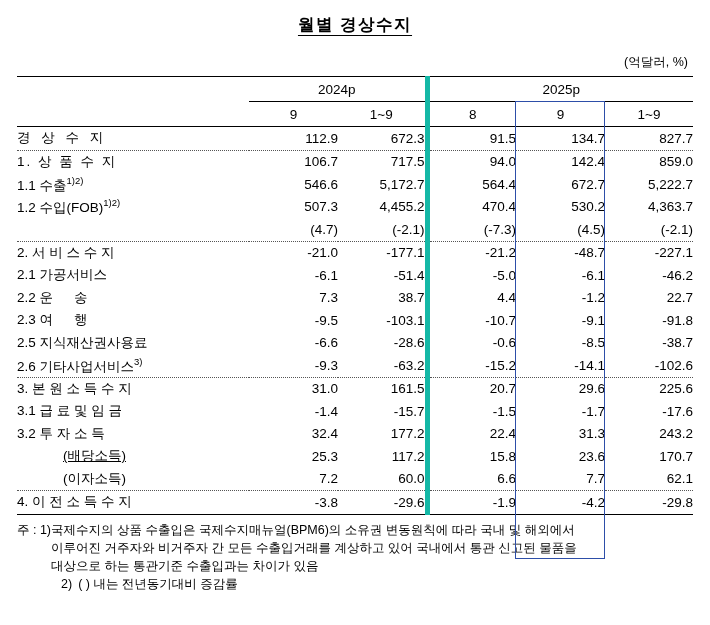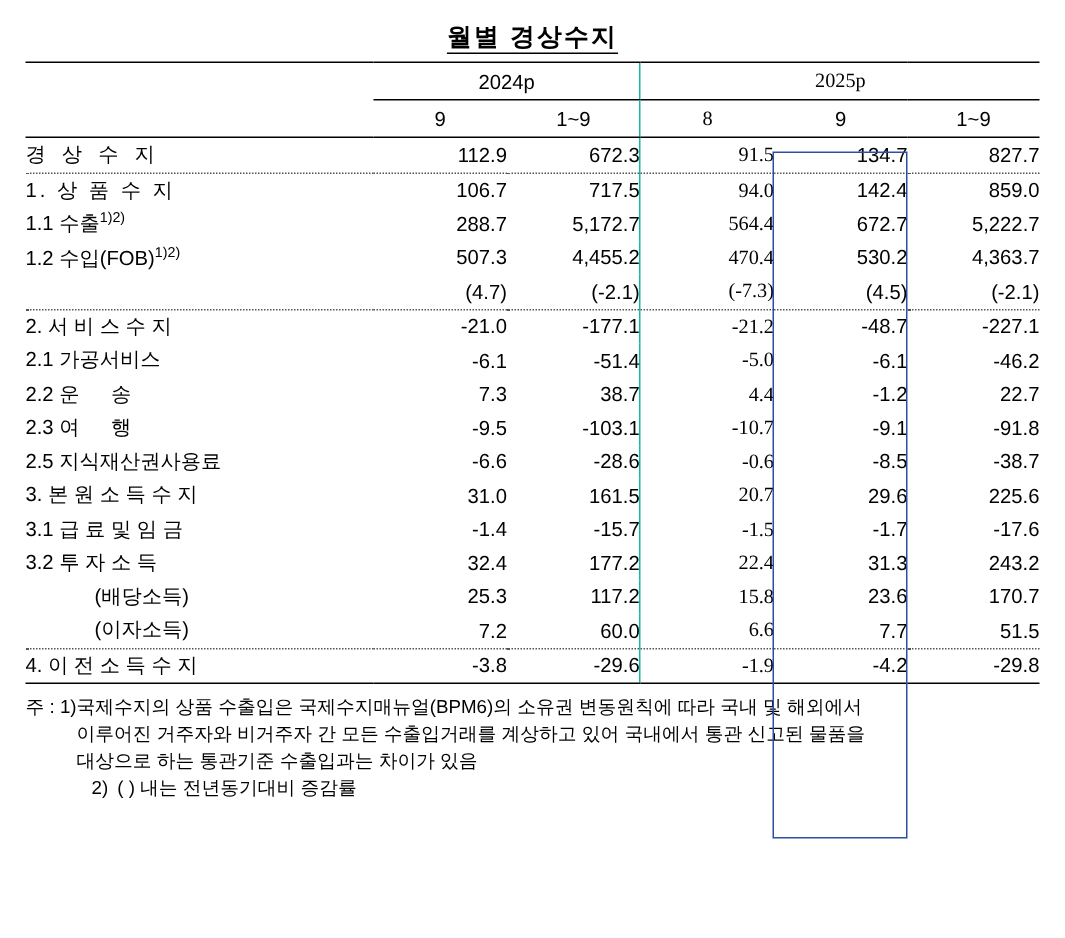--- a/index.html
+++ b/index.html
@@ -56,21 +56,21 @@
 
   .hdr-cell {
     text-align: center;
     font-size: 13.5px;
     height: 24px;
     vertical-align: middle;
   }
   .hdr-year {
     border-bottom: 1px solid #000;
   }
-  .vline-left { border-left: 1px solid #14b8a6; font-family: Liberation Serif, serif; }
+  .vline-left { border-left: 5px solid #14b8a6; }
 
   .lbl {
     text-align: left;
     padding-left: 10px;
     height: 22.5px;
     vertical-align: middle;
     white-space: nowrap;
     font-size: 13.5px;
   }
   .num {
@@ -114,20 +114,21 @@
   }
   .indent-note { padding-left: 44px; }
 </style>
 </head>
 <body>
 
 <div class="page">
 
   <div class="title">월별 경상수지</div>
 
+  <div class="unit-line">(억달러, %)</div>
 
   <table class="main">
     <colgroup>
       <col style="width:232px">
       <col style="width:89px">
       <col style="width:89px">
       <col style="width:89px">
       <col style="width:89px">
       <col style="width:88px">
     </colgroup>
@@ -159,21 +160,21 @@
         <tr>
           <td class="lbl sp2">1. 상 품 수 지</td>
           <td class="num">106.7</td>
           <td class="num">717.5</td>
           <td class="num vline-left">94.0</td>
           <td class="num bold">142.4</td>
           <td class="num">859.0</td>
         </tr>
         <tr>
           <td class="lbl">1.1 수출<span class="sub">1)2)</span></td>
-          <td class="num">288.7</td>
+          <td class="num">546.6</td>
           <td class="num">5,172.7</td>
           <td class="num vline-left">564.4</td>
           <td class="num bold">672.7</td>
           <td class="num">5,222.7</td>
         </tr>
         <tr>
           <td class="lbl">1.2 수입(FOB)<span class="sub">1)2)</span></td>
           <td class="num">507.3</td>
           <td class="num">4,455.2</td>
           <td class="num vline-left">470.4</td>
@@ -222,20 +223,28 @@
         </tr>
         <tr>
           <td class="lbl">2.5 지식재산권사용료</td>
           <td class="num">-6.6</td>
           <td class="num">-28.6</td>
           <td class="num vline-left">-0.6</td>
           <td class="num bold">-8.5</td>
           <td class="num">-38.7</td>
         </tr>
         <tr>
+          <td class="lbl dot-bot">2.6 기타사업서비스<span class="sub">3)</span></td>
+          <td class="num dot-bot">-9.3</td>
+          <td class="num dot-bot">-63.2</td>
+          <td class="num dot-bot vline-left">-15.2</td>
+          <td class="num dot-bot bold">-14.1</td>
+          <td class="num dot-bot">-102.6</td>
+        </tr>
+        <tr>
           <td class="lbl">3. 본 원 소 득 수 지</td>
           <td class="num">31.0</td>
           <td class="num">161.5</td>
           <td class="num vline-left">20.7</td>
           <td class="num bold">29.6</td>
           <td class="num">225.6</td>
         </tr>
         <tr>
           <td class="lbl">3.1 급 료 및 임 금</td>
           <td class="num">-1.4</td>
@@ -246,34 +255,34 @@
         </tr>
         <tr>
           <td class="lbl">3.2 투 자 소 득</td>
           <td class="num">32.4</td>
           <td class="num">177.2</td>
           <td class="num vline-left">22.4</td>
           <td class="num bold">31.3</td>
           <td class="num">243.2</td>
         </tr>
         <tr>
-          <td class="lbl" style="padding-left: 46px;">(배당소득)</td>
+          <td class="lbl" style="padding-left: 46px; text-decoration: underline;">(배당소득)</td>
           <td class="num">25.3</td>
           <td class="num">117.2</td>
           <td class="num vline-left">15.8</td>
           <td class="num bold">23.6</td>
           <td class="num">170.7</td>
         </tr>
         <tr>
           <td class="lbl dot-bot" style="padding-left: 46px;">(이자소득)</td>
           <td class="num dot-bot">7.2</td>
           <td class="num dot-bot">60.0</td>
           <td class="num dot-bot vline-left">6.6</td>
           <td class="num dot-bot bold">7.7</td>
-          <td class="num dot-bot">51.5</td>
+          <td class="num dot-bot">62.1</td>
         </tr>
         <tr>
           <td class="lbl hl-bot">4. 이 전 소 득 수 지</td>
           <td class="num hl-bot">-3.8</td>
           <td class="num hl-bot">-29.6</td>
           <td class="num hl-bot vline-left">-1.9</td>
           <td class="num hl-bot bold">-4.2</td>
           <td class="num hl-bot">-29.8</td>
         </tr>
       </tbody>

